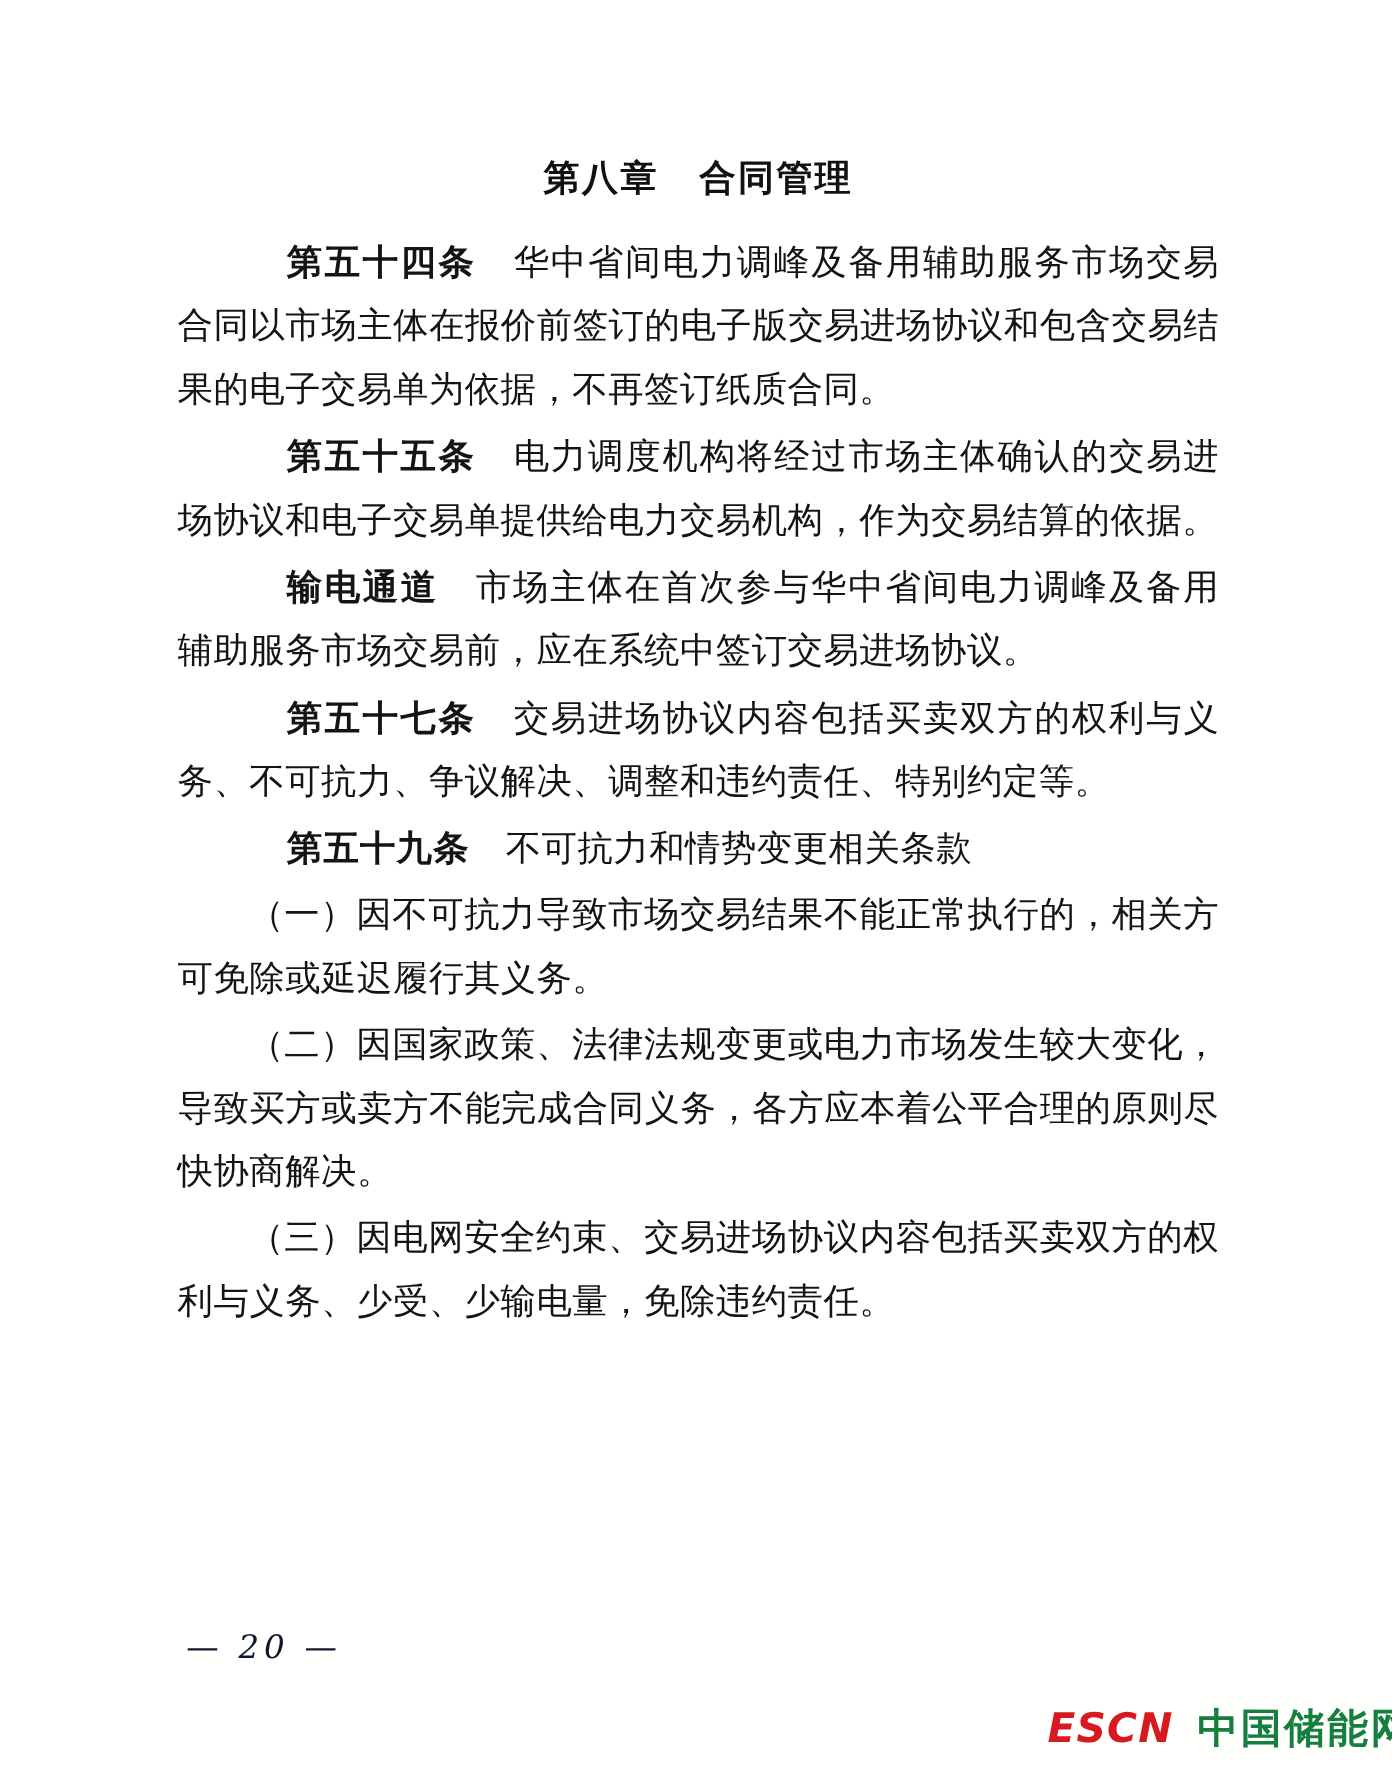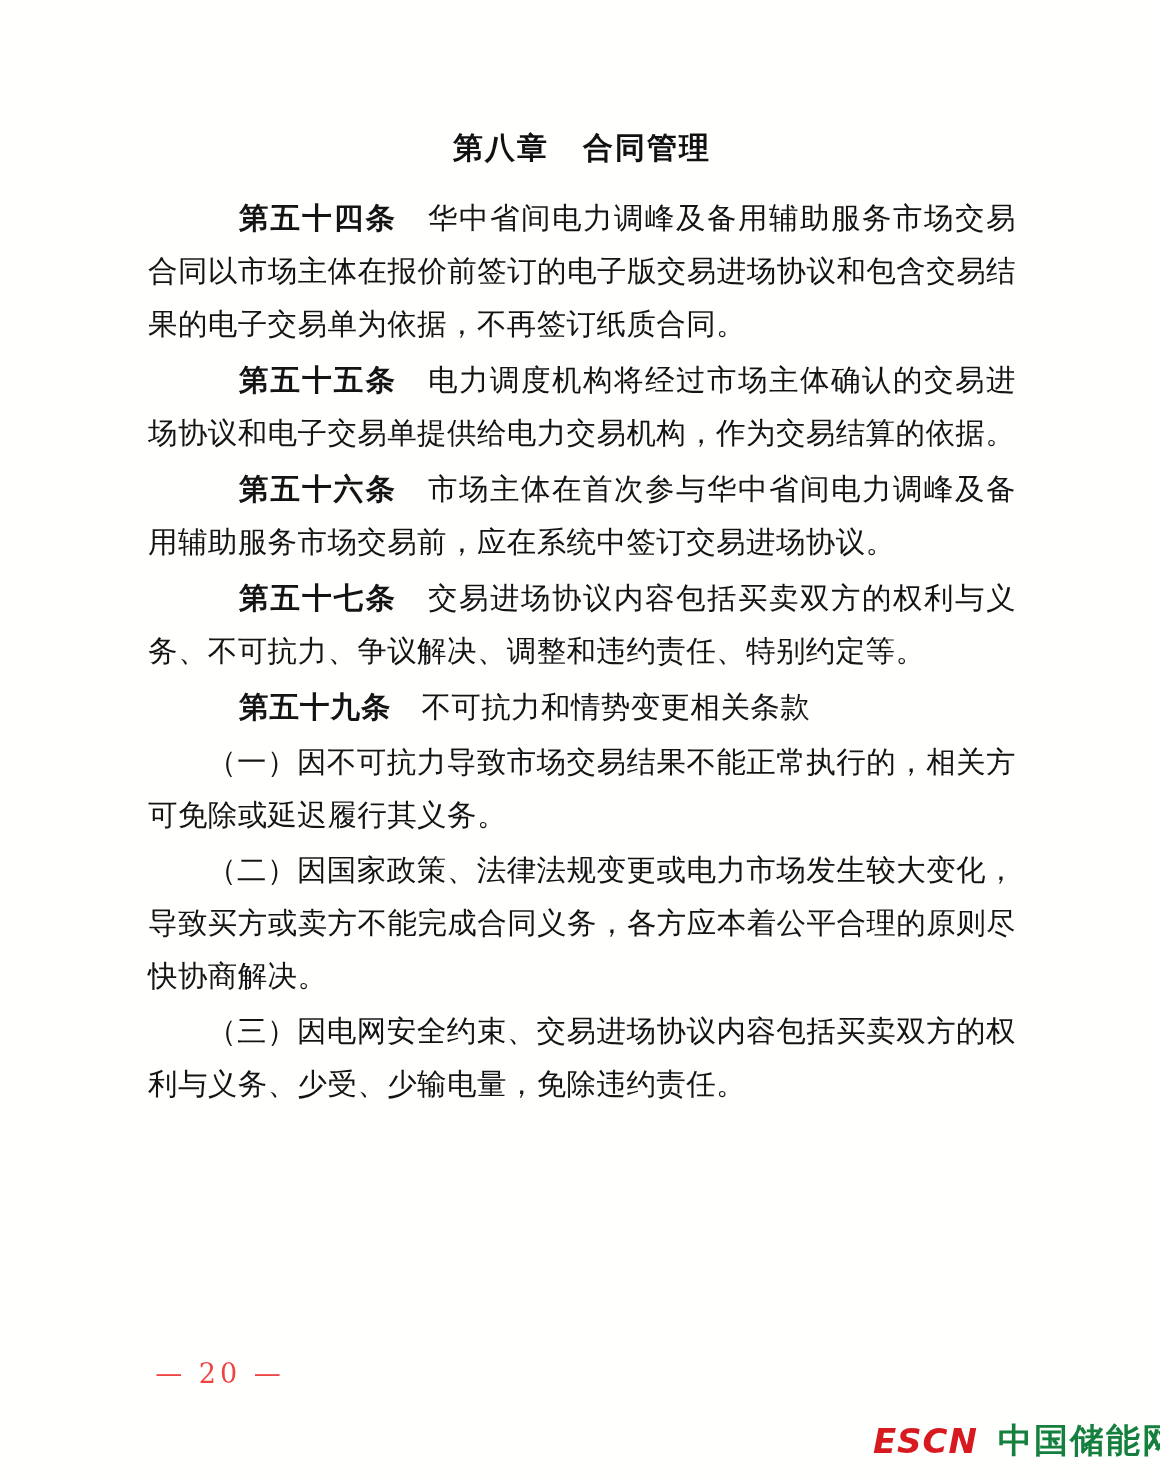--- a/index.html
+++ b/index.html
@@ -57,22 +57,23 @@
     margin-left: 32px;
   }
   .footer-page {
     position: absolute;
     left: 0;
     top: 1358px;
     width: 1160px;
     text-align: center;
     font-size: 27px;
     letter-spacing: 4px;
-    color: #ef4444;
+    color: #0f172a;
     padding-left: -0px;
+    font-style: italic;
   }
   .footer-inner {
     display: inline-block;
     transform: translateX(-360px);
   }
   .watermark {
     position: absolute;
     right: 24px;
     bottom: 18px;
     display: flex;
@@ -102,21 +103,21 @@
   <div class="content">
 
     <h1 class="chapter-title">
       <span>第八章</span><span class="gap"></span><span>合同管理</span>
     </h1>
 
     <p class="para"><span class="art">第五十四条</span><span>　华中省间电力调峰及备用辅助服务市场交易合同以市场主体在报价前签订的电子版交易进场协议和包含交易结果的电子交易单为依据，不再签订纸质合同。</span></p>
 
     <p class="para"><span class="art">第五十五条</span><span>　电力调度机构将经过市场主体确认的交易进场协议和电子交易单提供给电力交易机构，作为交易结算的依据。</span></p>
 
-    <p class="para"><span class="art">第五十六条</span><span>　市场主体在首次参与华中省间电力调峰及备用辅助服务市场交易前，应在系统中签订交易进场协议。</span></p>
+    <p class="para"><span class="art">输电通道</span><span>　市场主体在首次参与华中省间电力调峰及备用辅助服务市场交易前，应在系统中签订交易进场协议。</span></p>
 
     <p class="para"><span class="art">第五十七条</span><span>　交易进场协议内容包括买卖双方的权利与义务、不可抗力、争议解决、调整和违约责任、特别约定等。</span></p>
 
 
     <p class="para"><span class="art">第五十九条</span><span>　不可抗力和情势变更相关条款</span></p>
 
     <p class="para"><span>（一）因不可抗力导致市场交易结果不能正常执行的，相关方可免除或延迟履行其义务。</span></p>
 
     <p class="para"><span>（二）因国家政策、法律法规变更或电力市场发生较大变化，导致买方或卖方不能完成合同义务，各方应本着公平合理的原则尽快协商解决。</span></p>
 

